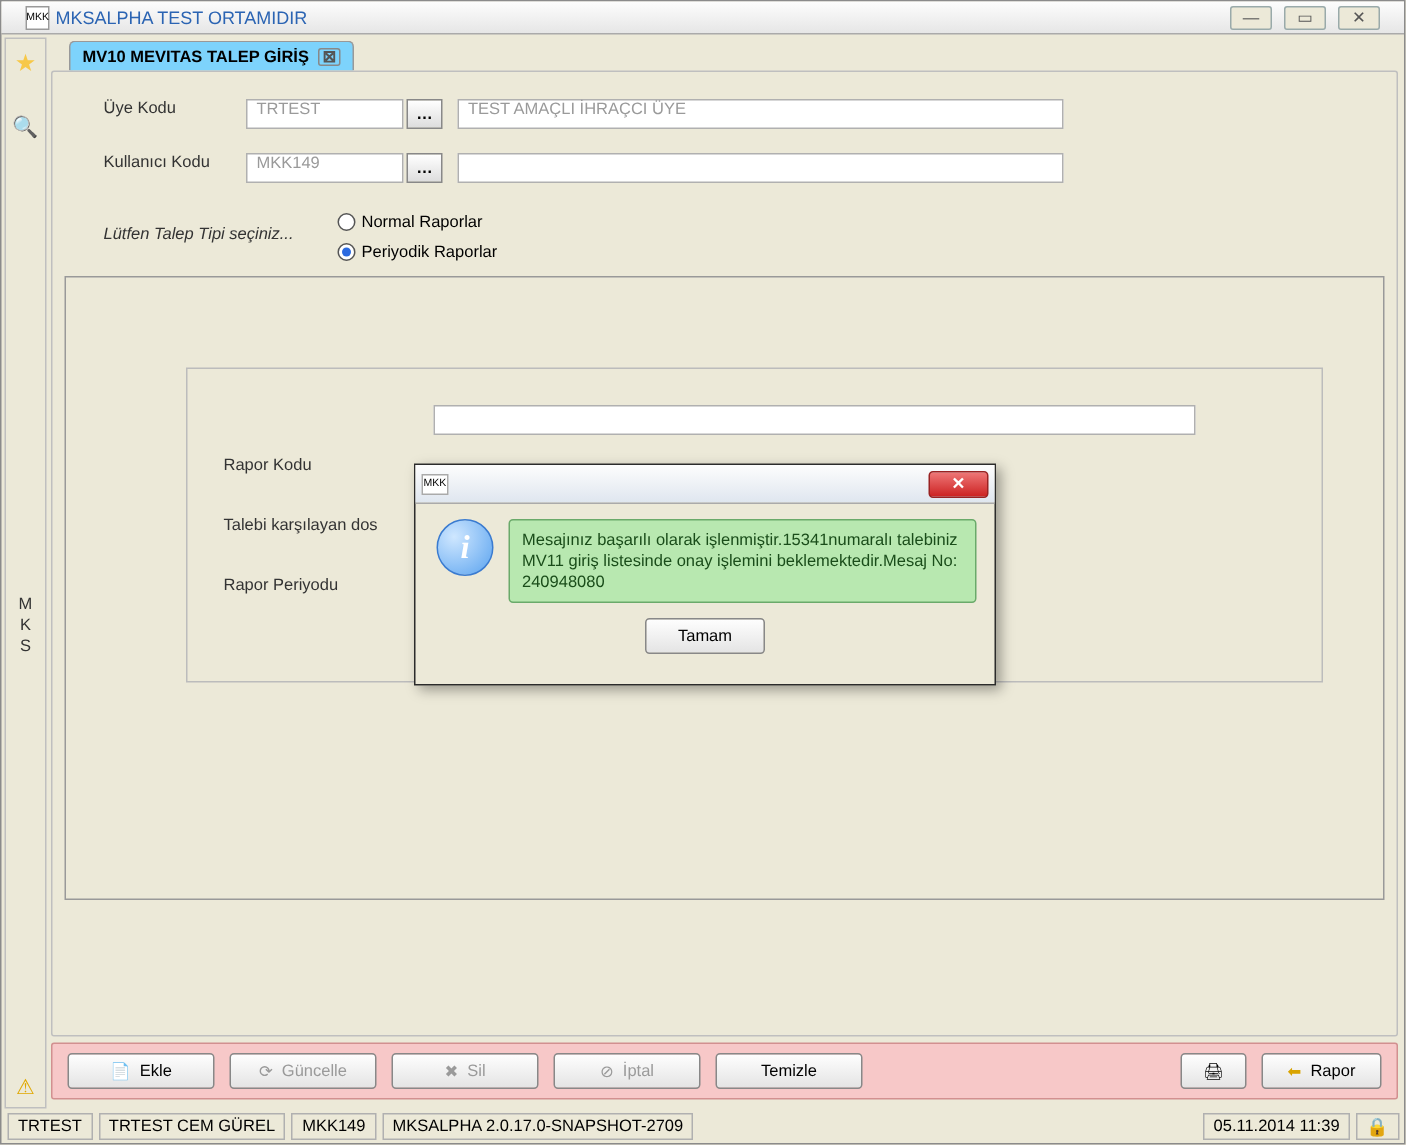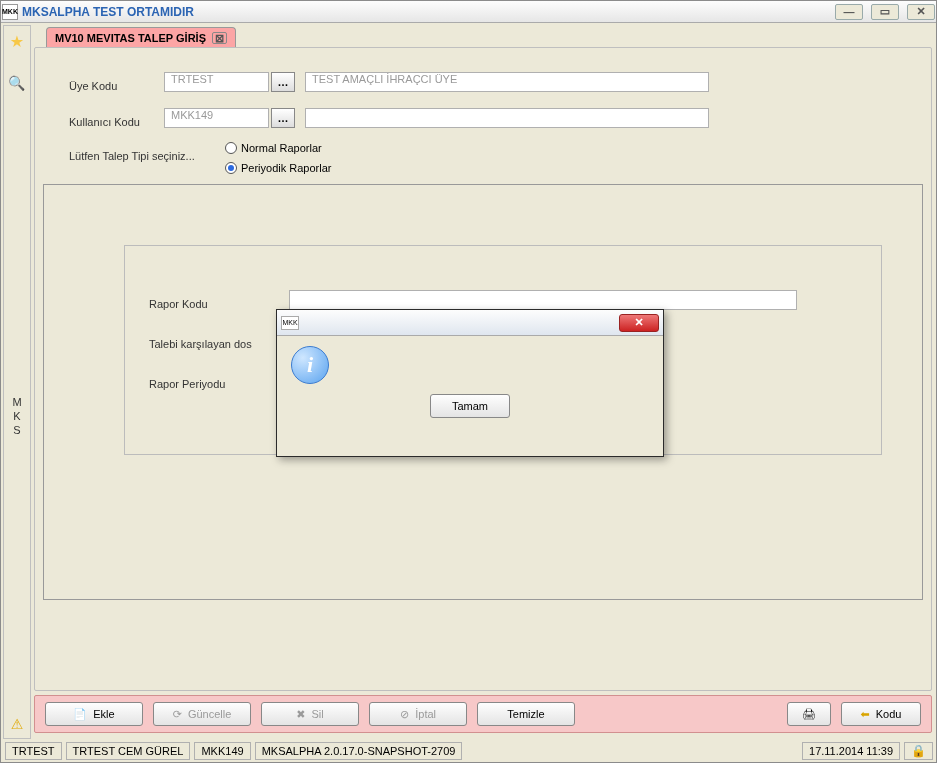--- a/index.html
+++ b/index.html
@@ -18,21 +18,21 @@
   .window {
     position:absolute; left:0; top:0; width:937px; height:763px;
     background:#ece9d8; border:1px solid #8b8b8b;
   }
 
   
   .titlebar {
     height:22px; display:flex; align-items:center;
     background: linear-gradient(#fdfdfd,#e6e6e6);
     border-bottom:1px solid #aaa;
-    padding:0 1px; gap:4px;font-weight:bold;
+    padding:0 16px; gap:4px;
   }
   .titlebar .icon { width:16px; height:16px; background:#fff; border:1px solid #999; font-size:7px; display:flex; align-items:center; justify-content:center; }
   .titlebar .title { flex:1; color:#2b64b3; font-size:12px; }
   .winbtn { width:28px; height:16px; border:1px solid #9aa; background:#ece9d8; margin-left:4px; display:flex; align-items:center; justify-content:center; font-family:Arial; font-size:11px; color:#555; cursor:pointer; border-radius:2px; }
 
   
   .leftstrip {
     position:absolute; left:2px; top:24px; width:28px; height:714px;
     background:#ece9d8; border:1px solid #bfbfbf;
     display:flex; flex-direction:column; align-items:center; gap:24px; padding-top:6px;
@@ -44,33 +44,33 @@
 
   
   .tabheader {
     position:absolute; left:33px; top:26px; width:900px; height:22px;
     background:#ece9d8;
     padding-left:12px;
   }
   .tabheader .tab {
     display:inline-flex; align-items:center; gap:6px;
     height:20px; padding:0 8px;
-    background:#fca5a5; border:1px solid #999; border-bottom:none;
+    background:#7dd3fc; border:1px solid #999; border-bottom:none;
     border-radius:4px 4px 0 0; font-weight:bold; font-size:11px;
   }
   .tabheader .tabclose { font-size:11px; color:#555; border:1px solid #888; border-radius:2px; padding:0 2px; line-height:10px; }
 
   
   .mainpanel {
     position:absolute; left:33px; top:46px; width:898px; height:644px;
     background:#ece9d8; border:1px solid #bfbfbf; border-radius:2px;
   }
 
   
-  .formrow { display:flex; align-items:flex-end; height:26px; }
+  .formrow { display:flex; align-items:flex-start; height:26px; }
   .formarea { padding:18px 20px 8px 34px; }
   .lbl { width:95px; color:#333; }
   .inp { height:20px; border:1px solid #b0b0b0; background:#fff; padding:0 6px; color:#9a9a9a; font-size:11px; }
   .inp.short { width:105px; }
   .inp.long { width:404px; margin-left:10px; }
   .dotsbtn { width:24px; height:20px; border:1px solid #888; background:linear-gradient(#fff,#ddd); margin-left:2px; font-weight:bold; cursor:pointer; display:flex; align-items:center; justify-content:center; }
   .vspace { height:10px; }
 
   .radiogrp { margin-left:6px; }
   .radiorow { display:flex; align-items:center; height:20px; gap:4px; }
@@ -88,21 +88,21 @@
     background:#dcd9c8; color:#888; cursor:pointer; vertical-align:bottom;
   }
   .innertab.active { background:#ece9d8; color:#000; font-weight:bold; position:relative; z-index:2; }
   .innerbody {
     border:1px solid #999; height:416px; background:#ece9d8;
     position:relative; padding:60px 40px 0 80px;
   }
   .innerbox {
     border:1px solid #bcbcbc; padding:24px 24px 40px 24px; height:210px;
   }
-  .innerbox .lbl { width:140px; }
+  .innerbox .lbl { width:140px;margin-top:34px; }
   .innerbox .inp.med { width:508px; }
   .innerbox .formrow { height:40px; }
 
   
   .toolbar {
     position:absolute; left:33px; top:694px; width:898px; height:38px;
     background:#f7c8c8; border:1px solid #d29090; border-radius:2px;
     display:flex; align-items:center; padding:0 10px; gap:10px;
   }
   .tbtn {
@@ -197,21 +197,21 @@
       </div>
       <div class="vspace"></div>
       <div class="formrow">
         <div class="lbl">Kullanıcı Kodu</div>
         <div class="inp short">MKK149</div>
         <div class="dotsbtn">…</div>
         <div class="inp long"></div>
       </div>
       <div class="vspace"></div>
       <div class="formrow" style="align-items:flex-start;">
-        <div class="lbl" style="width:150px; padding-top:12px;">Lütfen Talep Tipi seçiniz...</div>
+        <div class="lbl" style="width:150px; padding-top:12px;font-style:italic;">Lütfen Talep Tipi seçiniz...</div>
         <div class="radiogrp">
           <div class="radiorow">
             <div class="radio"></div>
             <span>Normal Raporlar</span>
           </div>
           <div class="radiorow">
             <div class="radio checked"></div>
             <span>Periyodik Raporlar</span>
           </div>
         </div>
@@ -256,42 +256,43 @@
     </div>
     <div class="tbtn">
       <span>Temizle</span>
     </div>
     <div class="spacer"></div>
     <div class="tbtn icononly">
       <span>🖨</span>
     </div>
     <div class="tbtn" style="min-width:80px;">
       <span style="color:#d9a400;">⬅</span>
-      <span>Kodu</span>
+      <span>Rapor</span>
     </div>
   </div>
 
   <div class="statusbar">
     <div class="statuscell">TRTEST</div>
     <div class="statuscell">TRTEST CEM GÜREL</div>
     <div class="statuscell">MKK149</div>
     <div class="statuscell">MKSALPHA 2.0.17.0-SNAPSHOT-2709</div>
     <div class="spacer"></div>
-    <div class="statuscell">17.11.2014 11:39</div>
+    <div class="statuscell">05.11.2014 11:39</div>
     <div class="statuscell lock">🔒</div>
   </div>
 
   <div class="dialog">
     <div class="dlg-titlebar">
       <div class="icon">MKK</div>
       <div class="spacer"></div>
       <div class="dlg-close">✕</div>
     </div>
     <div class="dlg-body">
       <div class="info-icon">i</div>
+      <div class="msgbox">Mesajınız başarılı olarak işlenmiştir.15341numaralı talebiniz MV11 giriş listesinde onay işlemini beklemektedir.Mesaj No: 240948080</div>
     </div>
     <div class="dlg-buttons">
       <div class="tbtn">
         <span>Tamam</span>
       </div>
     </div>
   </div>
 
 </div>
 

